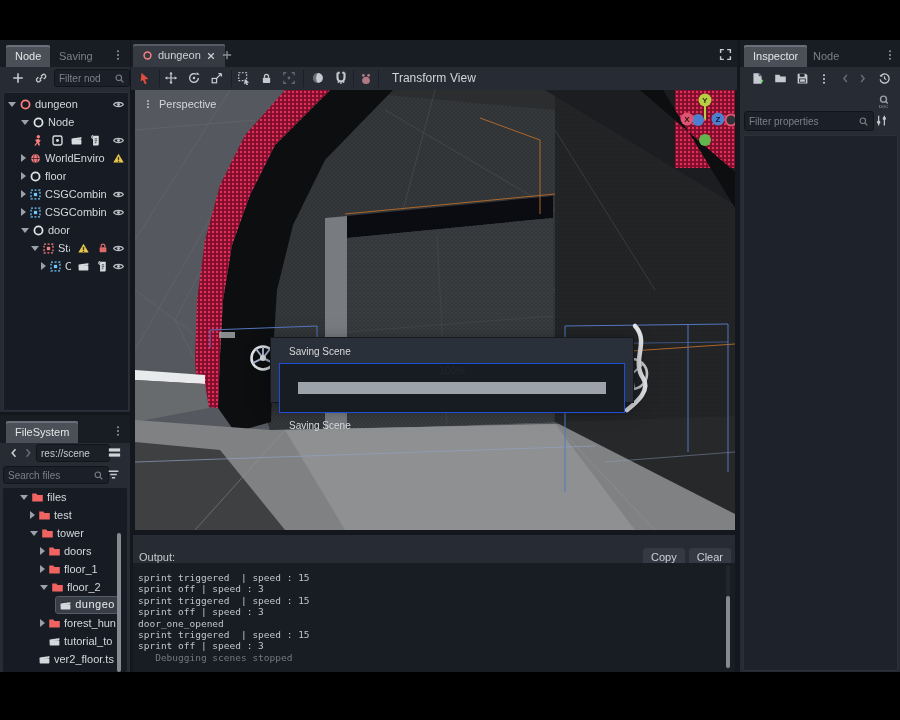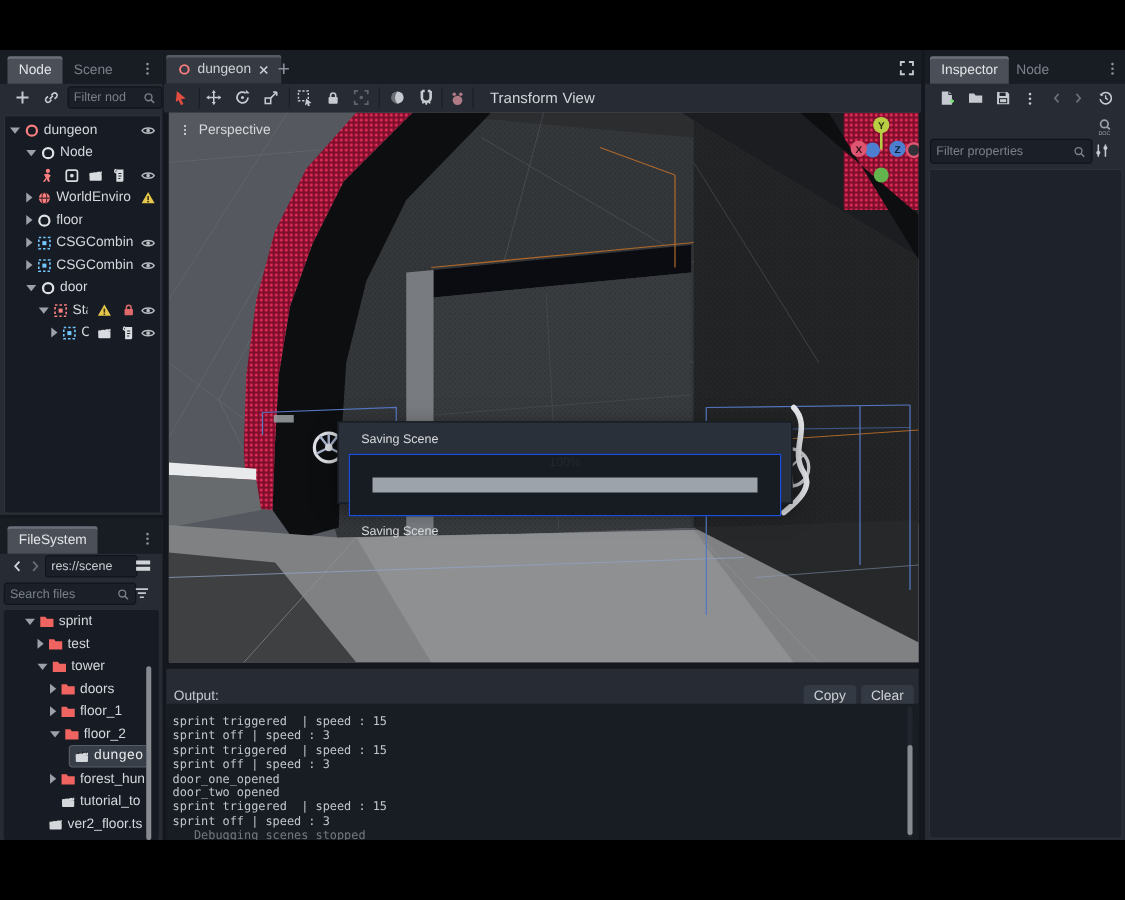--- a/index.html
+++ b/index.html
@@ -216,21 +216,21 @@
 
 <div class="screen">
   <div class="blackbar" style="top:0;height:40px"></div>
   <div class="blackbar" style="top:672px;height:48px"></div>
 
   <div class="stage">
 
     <div class="panel" style="left:0;top:0;width:130px;height:372px">
       <div style="position:absolute;left:0;top:0;width:130px;height:27px;background:#181c23">
         <div class="dtab active" style="left:6px;top:5px">Node</div>
-        <div class="dtab" style="left:50px;top:5px">Scene</div>
+        <div class="dtab" style="left:50px;top:5px">Saving</div>
         <svg class="ic" width="12" height="12" style="position:absolute;left:112px;top:9px;color:#8b919b">
             <use href="#i-dots"></use>
           </svg>
       </div>
       <div style="position:absolute;left:0;top:27px;width:156px;height:23px">
         <svg class="ic" width="14" height="14" style="position:absolute;left:11px;top:4px;color:#c6cad0">
             <use href="#i-plus"></use>
           </svg>
         <svg class="ic" width="14" height="14" style="position:absolute;left:34px;top:4px;color:#c6cad0">
             <use href="#i-link"></use>
@@ -423,21 +423,21 @@
           </svg>
       </div>
 
       <div class="treebox" style="left:3px;top:73px;width:124px;height:184px;border:none;background:#171b23">
         <div class="trow">
           <span class="ind1"></span>
             <span class="arr down"></span>
           <svg class="ic" width="13" height="13" style="color:#ef6460">
               <use href="#i-folder"></use>
             </svg>
-          <span class="lbl">sprint</span>
+          <span class="lbl">files</span>
         </div>
         <div class="trow">
           <span class="ind2"></span>
             <span class="arr right"></span>
           <svg class="ic" width="13" height="13" style="color:#ef6460">
               <use href="#i-folder"></use>
             </svg>
           <span class="lbl">test</span>
         </div>
         <div class="trow">
@@ -716,21 +716,20 @@
       <span class="obtn">Copy</span>
       <span class="obtn" style="margin-right:4px">Clear</span>
     </div>
     <div class="console">
       <div style="height:9px"></div>
       <div class="cline">sprint triggered  | speed : 15</div>
       <div class="cline">sprint off | speed : 3</div>
       <div class="cline">sprint triggered  | speed : 15</div>
       <div class="cline">sprint off | speed : 3</div>
       <div class="cline">door_one_opened</div>
-      <div class="cline">door_two opened</div>
       <div class="cline">sprint triggered  | speed : 15</div>
       <div class="cline">sprint off | speed : 3</div>
       <div class="cline muted">   Debugging scenes stopped</div>
     </div>
     <div class="strack" style="left:726px;top:525px;width:4px;height:105px"></div>
     <div class="sbar" style="left:726px;top:556px;width:4px;height:72px"></div>
 
     <div class="panel" style="left:740px;top:0;width:160px;height:632px">
       <div style="position:absolute;left:0;top:0;width:160px;height:27px;background:#181c23">
         <div class="dtab active" style="left:4px;top:5px">Inspector</div>

